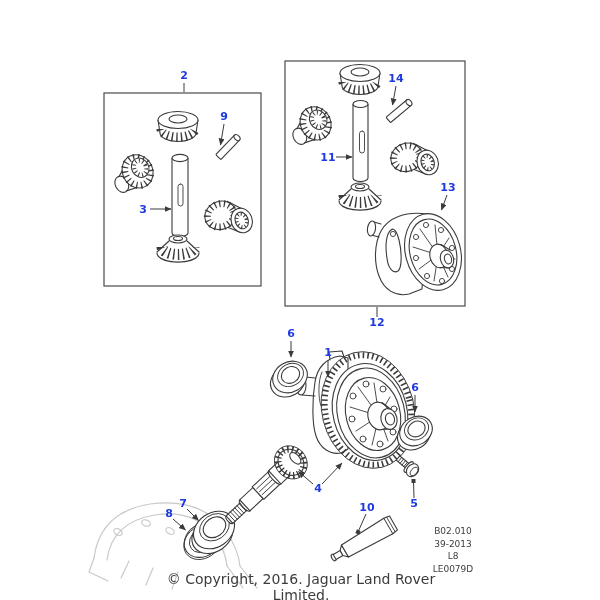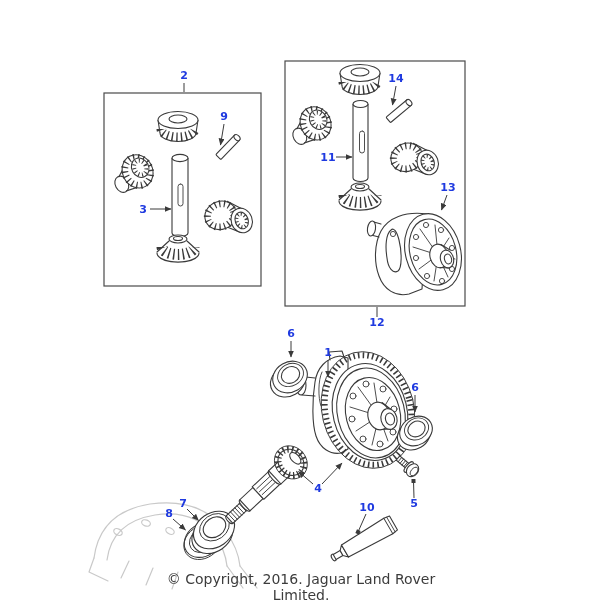--- a/index.html
+++ b/index.html
@@ -291,15 +291,21 @@
     <text class="callout" x="169" y="517">8</text>
     <text class="callout" x="224" y="120">9</text>
     <text class="callout" x="367" y="511">10</text>
     <text class="callout" x="328" y="161">11</text>
     <text class="callout" x="377" y="326">12</text>
     <text class="callout" x="448" y="191">13</text>
     <text class="callout" x="396" y="82">14</text>
   </g>
 </svg>
 
+  <div class="ref-block">
+    <div>B02.010</div>
+    <div>39-2013</div>
+    <div>L8</div>
+    <div>LE0079D</div>
+  </div>
 
   <div class="copyright">© Copyright, 2016. Jaguar Land Rover Limited.</div>
 </div>
 
 </body></html>

